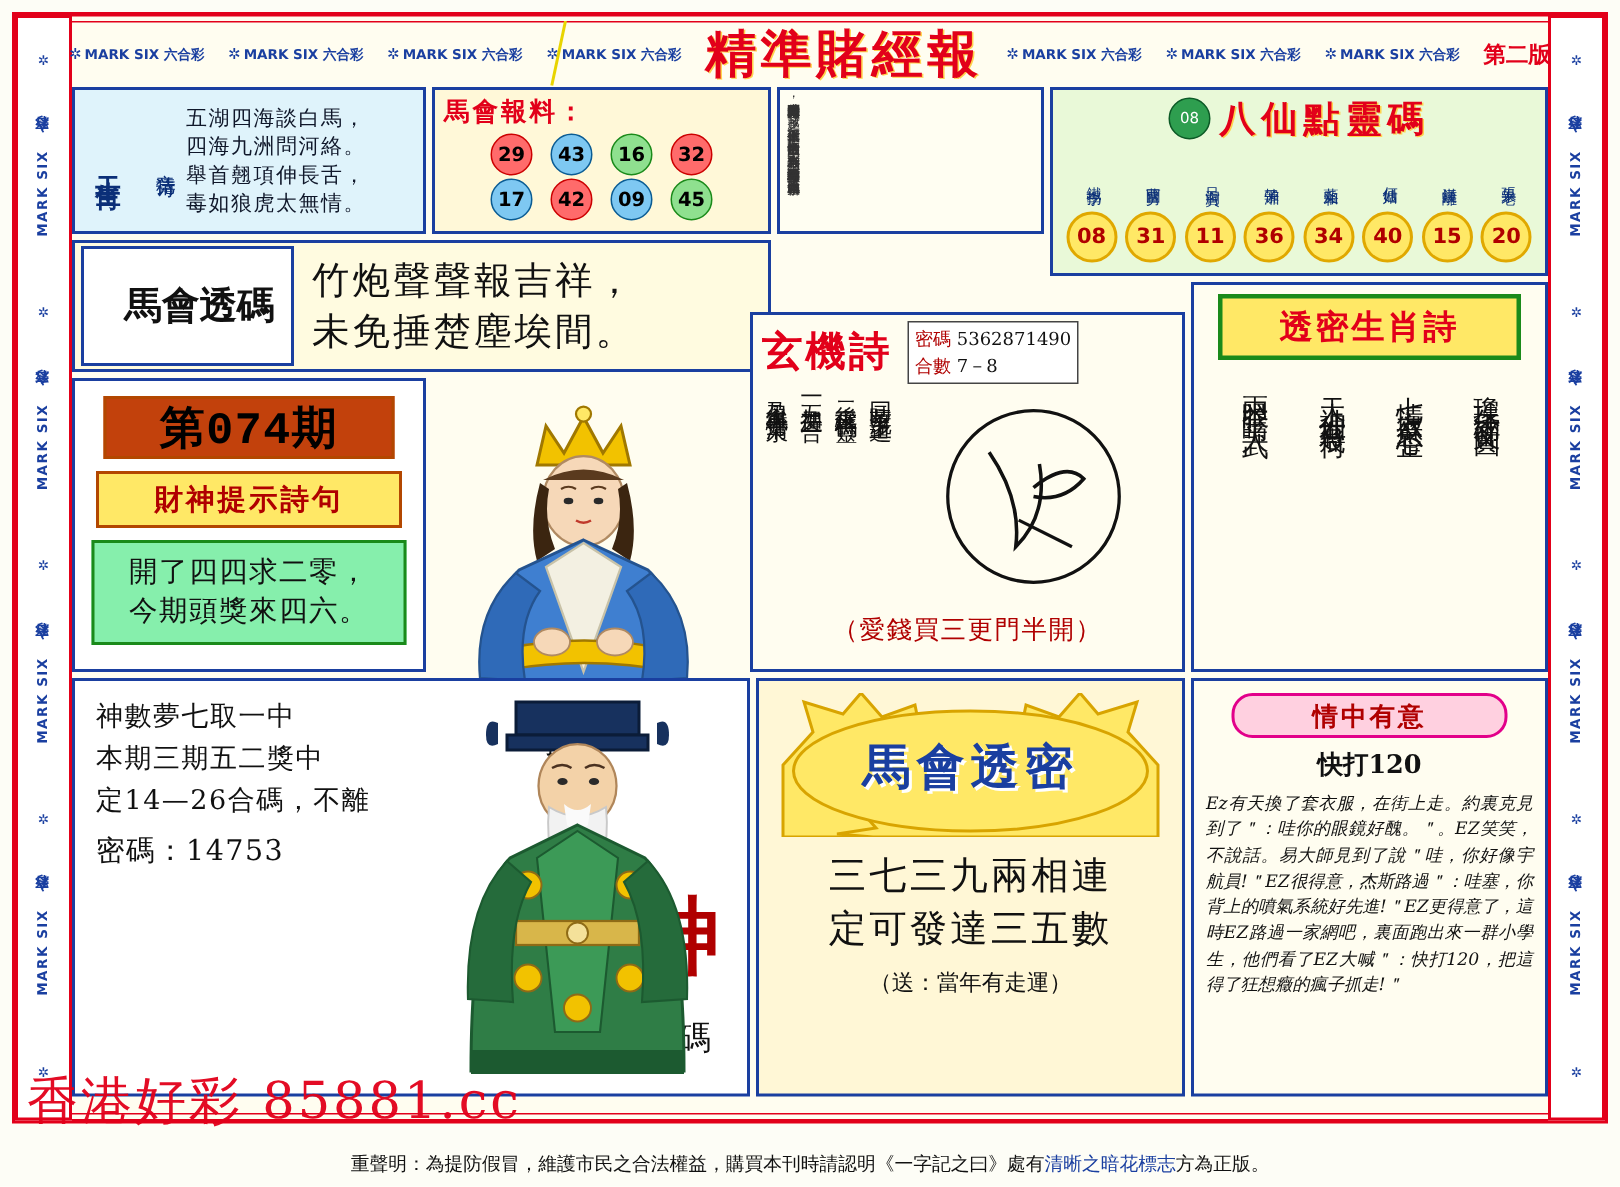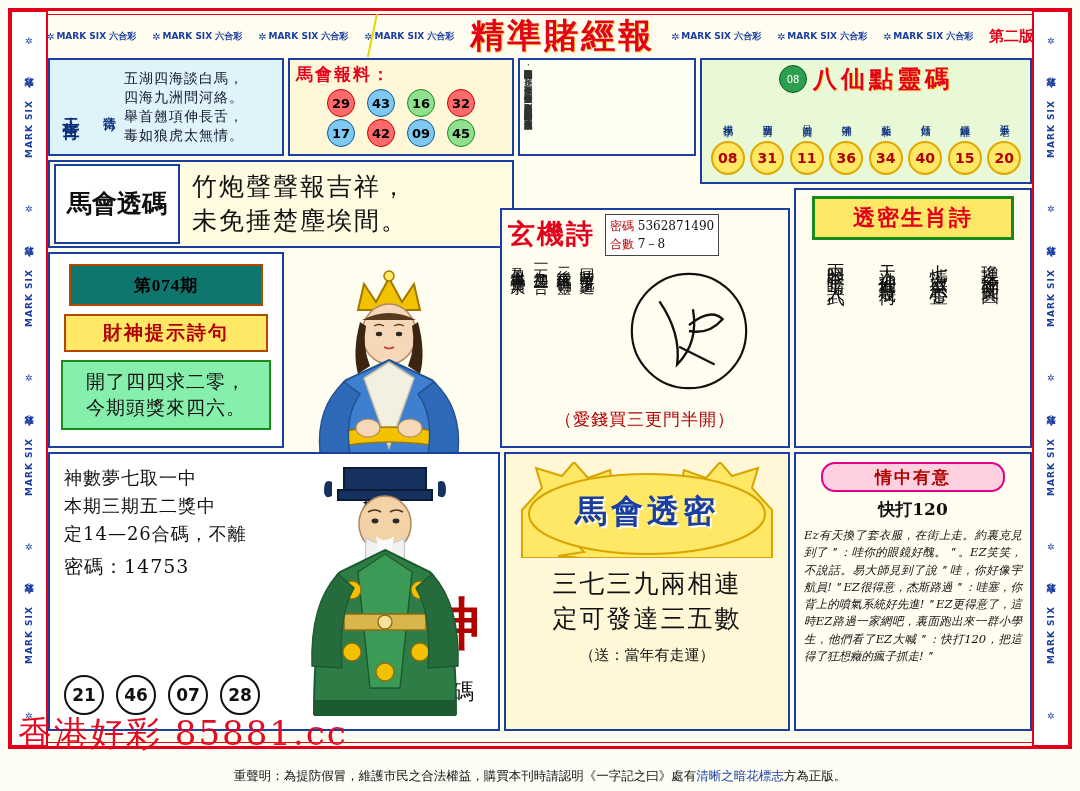--- a/index.html
+++ b/index.html
@@ -153,37 +153,38 @@
     border:2px solid #1a3fa0;background:#fffbe0;
     display:flex;align-items:center;
   }
   .toma-logo{
     width:122px;height:76px;margin-left:4px;
     border:2px solid #1a3fa0;background:#fff;
     display:flex;align-items:center;justify-content:center;
     font-family:"DejaVu Serif","Liberation Serif",serif;
     font-size:25px;font-weight:bold;color:#111;line-height:1.05;
     text-align:center;
+    padding-left:16px;
   }
   .toma-poem{
     flex:1;padding-left:12px;
     font-family:"DejaVu Serif","Liberation Serif",serif;
     font-size:25px;color:#111;line-height:1.35;letter-spacing:2px;
   }
   
   .p-left-main{
     left:0;top:194px;width:236px;height:196px;
     border:2px solid #1a3fa0;background:#fff;
   }
   .issue-box{
     margin:10px auto 0;width:190px;height:38px;
-    background:#0f766e;border:2px solid #b34700;
-    display:flex;align-items:center;justify-content:center;
-    font-family:Liberation Serif, serif;
-    font-size:17px;font-weight:bold;color:#000;letter-spacing:1px;
+    background:#c2410c;border:2px solid #b34700;
+    display:flex;align-items:center;justify-content:center;
+    font-family:Liberation Mono, monospace;
+    font-size:30px;font-weight:bold;color:#000;letter-spacing:1px;
   }
   .caishen-box{
     margin:8px auto 0;width:200px;height:34px;
     background:#ffe866;border:2px solid #b34700;
     display:flex;align-items:center;justify-content:center;
     font-family:"DejaVu Serif","Liberation Serif",serif;
     font-size:19px;font-weight:bold;color:#b00000;letter-spacing:2px;
   }
   .caishen-poem{
     margin:8px auto 16px;width:206px;height:66px;
@@ -593,26 +594,20 @@
         <div>神數夢七取一中</div>
         <div>本期三期五二獎中</div>
         <div>定14—26合碼，不離</div>
       </div>
       <div class="ss-code">
         <span>密碼：</span><span>14753</span>
       </div>
       <div class="ss-vert">入夢應</div>
       <div class="ss-shen">神</div>
       <div class="ss-ma">碼</div>
-      <div class="ss-balls">
-        <span class="ss-ball">21</span>
-        <span class="ss-ball">46</span>
-        <span class="ss-ball">07</span>
-        <span class="ss-ball">28</span>
-      </div>
     </div>
 
     <div class="figure-sage">
       <svg viewBox="0 0 210 290" width="210" height="290">
 
         <path d="M64 52 L146 52 L146 30 L64 30 Z" fill="#17315e" stroke="#0b1c38" stroke-width="2"></path>
         <path d="M58 52 L152 52 L152 62 L58 62 Z" fill="#17315e" stroke="#0b1c38" stroke-width="2"></path>
         <path d="M52 44 Q44 40 44 52 Q44 62 52 58 Z" fill="#17315e"></path>
         <path d="M158 44 Q166 40 166 52 Q166 62 158 58 Z" fill="#17315e"></path>
 

